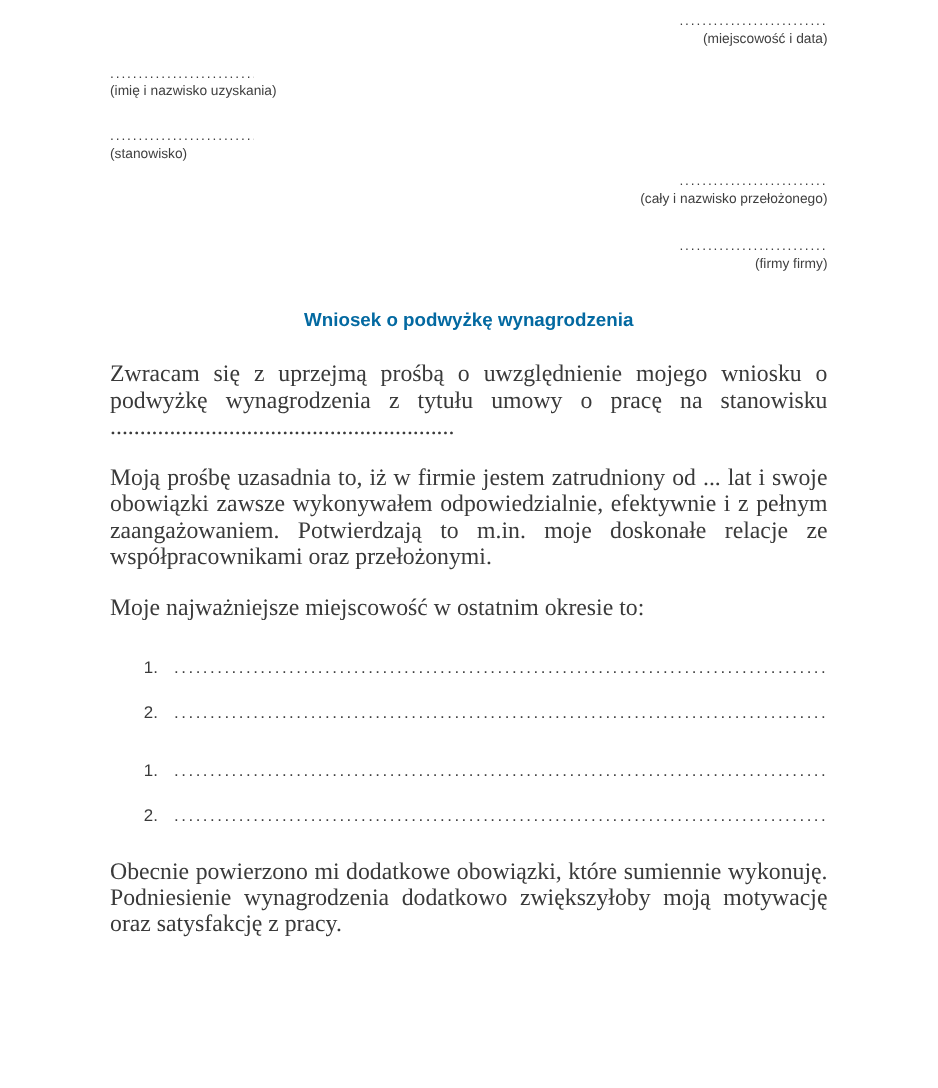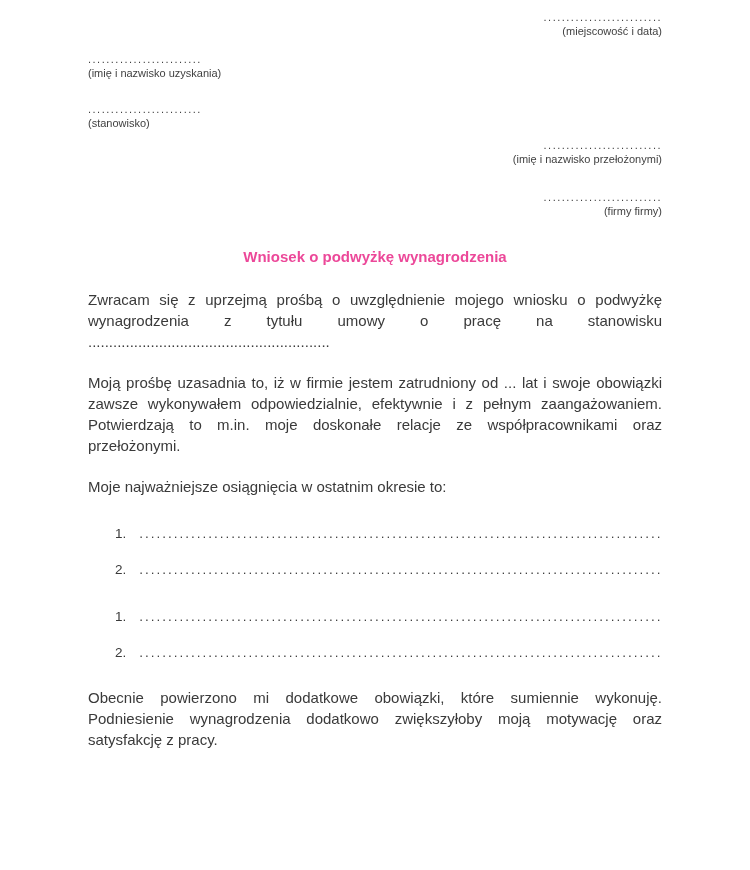--- a/index.html
+++ b/index.html
@@ -42,31 +42,32 @@
   .m-position  { margin-top: 22px; }
   .m-supervisor{ margin-top: 8px; }
   .m-company   { margin-top: 24px; }
 
   
   .doc-title {
     margin-top: 30px;
     text-align: center;
     font-size: 15px;
     font-weight: bold;
-    color: #ec4899;
+    color: #0369a1;
   }
 
   
   .para {
     margin-top: 20px;
-    font-size: 15px;
+    font-size: 19px;
     line-height: 21px;
     text-align: justify;
     color: #3a3a3a;
     word-break: break-word;
+    font-family: Liberation Serif, serif;
   }
   .para.first { margin-top: 24px; }
   .para.lead  { text-align: left; }
 
   
   .fill-row {
     display: flex;
     align-items: baseline;
     font-size: 13.5px;
     line-height: 21px;
@@ -101,35 +102,35 @@
     <span>(imię i nazwisko uzyskania)</span>
   </div>
 
   <div class="sig sig-left m-position">
     <span class="dots">..........................</span>
     <span>(stanowisko)</span>
   </div>
 
   <div class="sig sig-right m-supervisor">
     <span class="dots">..........................</span>
-    <span>(imię i nazwisko przełożonymi)</span>
+    <span>(cały i nazwisko przełożonego)</span>
   </div>
 
   <div class="sig sig-right m-company">
     <span class="dots">..........................</span>
     <span>(firmy firmy)</span>
   </div>
 
   <div class="doc-title">Wniosek o podwyżkę wynagrodzenia</div>
 
   <p class="para first">Zwracam się z uprzejmą prośbą o uwzględnienie mojego wniosku o podwyżkę wynagrodzenia z tytułu umowy o pracę na stanowisku ..........................................................</p>
 
   <p class="para">Moją prośbę uzasadnia to, iż w firmie jestem zatrudniony od ... lat i swoje obowiązki zawsze wykonywałem odpowiedzialnie, efektywnie i z pełnym zaangażowaniem. Potwierdzają to m.in. moje doskonałe relacje ze współpracownikami oraz przełożonymi.</p>
 
-  <p class="para lead">Moje najważniejsze osiągnięcia w ostatnim okresie to:</p>
+  <p class="para lead">Moje najważniejsze miejscowość w ostatnim okresie to:</p>
 
   <div class="fill-row gap-top">
     <span class="num">1.</span>
     <span class="dotline">......................................................................................................................................................</span>
   </div>
   <div class="fill-row">
     <span class="num">2.</span>
     <span class="dotline">......................................................................................................................................................</span>
   </div>
 

